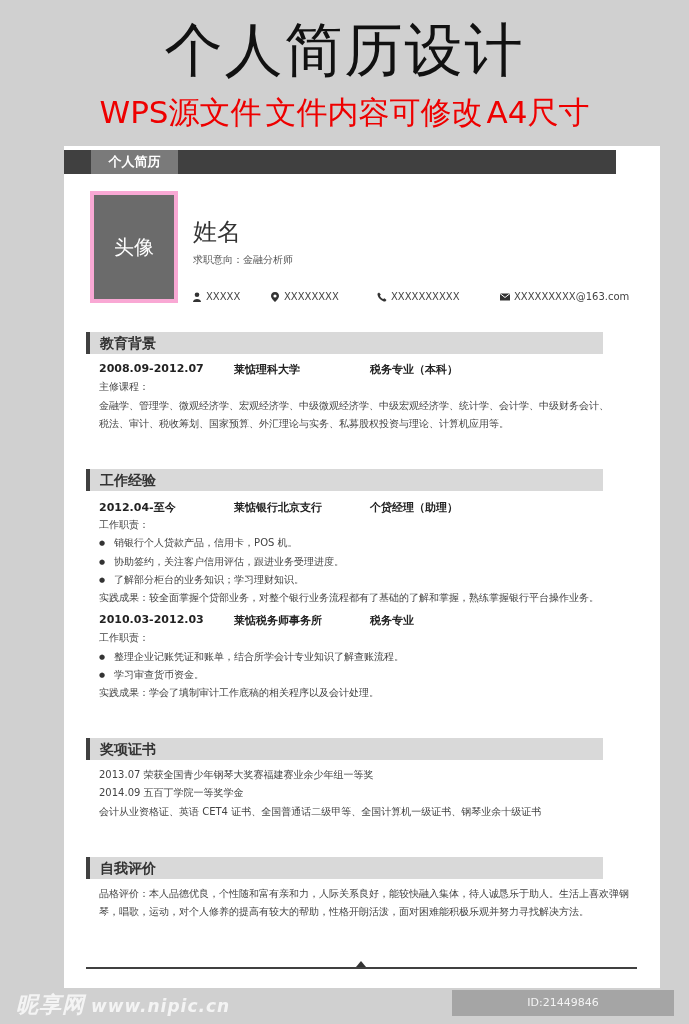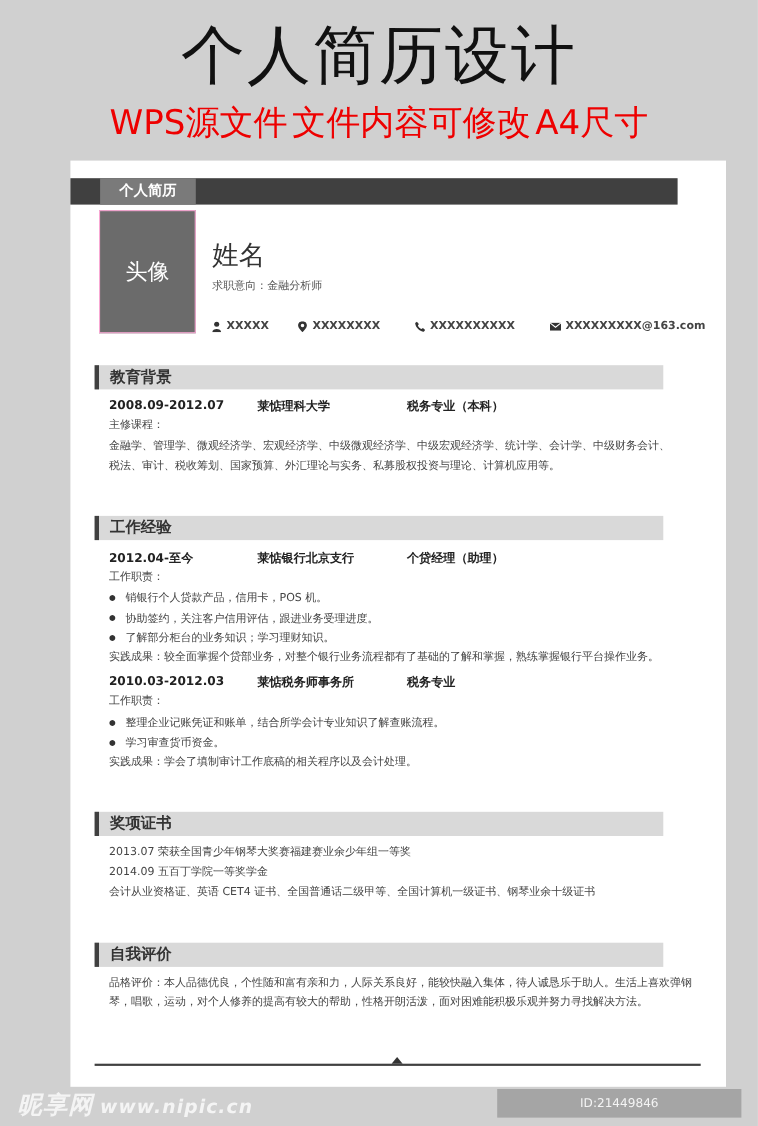--- a/index.html
+++ b/index.html
@@ -19,44 +19,44 @@
     position: absolute; left: 0; top: 92px; width: 689px;
     text-align: center; font-size: 31px; color: #e00; line-height: 40px;
     letter-spacing: 0px;
   }
   .promo-sub span { margin: 0 2px; }
   .page {
     position: absolute; left: 64px; top: 146px; width: 596px; height: 842px;
     background: #fff;
   }
   .topbar {
-    position: absolute; left: 0; top: 16px; width: 552px; height: 24px;
+    position: absolute; left: 0; top: 4px; width: 552px; height: 24px;
     background: #404040;
   }
   .topbar-tab {
     position: absolute; left: 27px; top: 0; width: 87px; height: 24px;
     background: #7a7a7a; color: #fff; font-weight: bold; font-size: 13px;
     text-align: center; line-height: 24px;
   }
   .avatar {
     position: absolute; left: 26px; top: 45px; width: 88px; height: 112px;
-    background: #6b6b6b; border: 1px solid #f9a8d4;
+    background: #6b6b6b; border: 4px solid #f9a8d4;
     color: #fff; font-size: 20px; display: flex; align-items: center; justify-content: center;
   }
   .name {
     position: absolute; left: 129px; top: 70px; font-size: 24px; color: #333;
   }
   .intent {
     position: absolute; left: 129px; top: 107px; font-size: 10px; color: #555;
   }
   .contacts {
     position: absolute; left: 128px; top: 145px; width: 460px; height: 16px;
     font-size: 10px; color: #444;
   }
-  .contact { position: absolute; top: 0; display: flex; align-items: center; gap: 4px; white-space: nowrap; font-weight: bold; }
+  .contact { position: absolute; top: 0; display: flex; align-items: center; gap: 4px; white-space: nowrap; }
   .contact svg { width: 10px; height: 10px; fill: #333; }
   .sec-head {
     position: absolute; left: 22px; width: 517px; height: 22px;
     background: #d9d9d9; border-left: 4px solid #404040;
     font-size: 14px; font-weight: bold; color: #333; line-height: 22px; padding-left: 10px;
   }
   .row-bold {
     position: absolute; left: 35px; font-size: 11px; font-weight: bold; color: #222; white-space: nowrap;
   }
   .txt {

